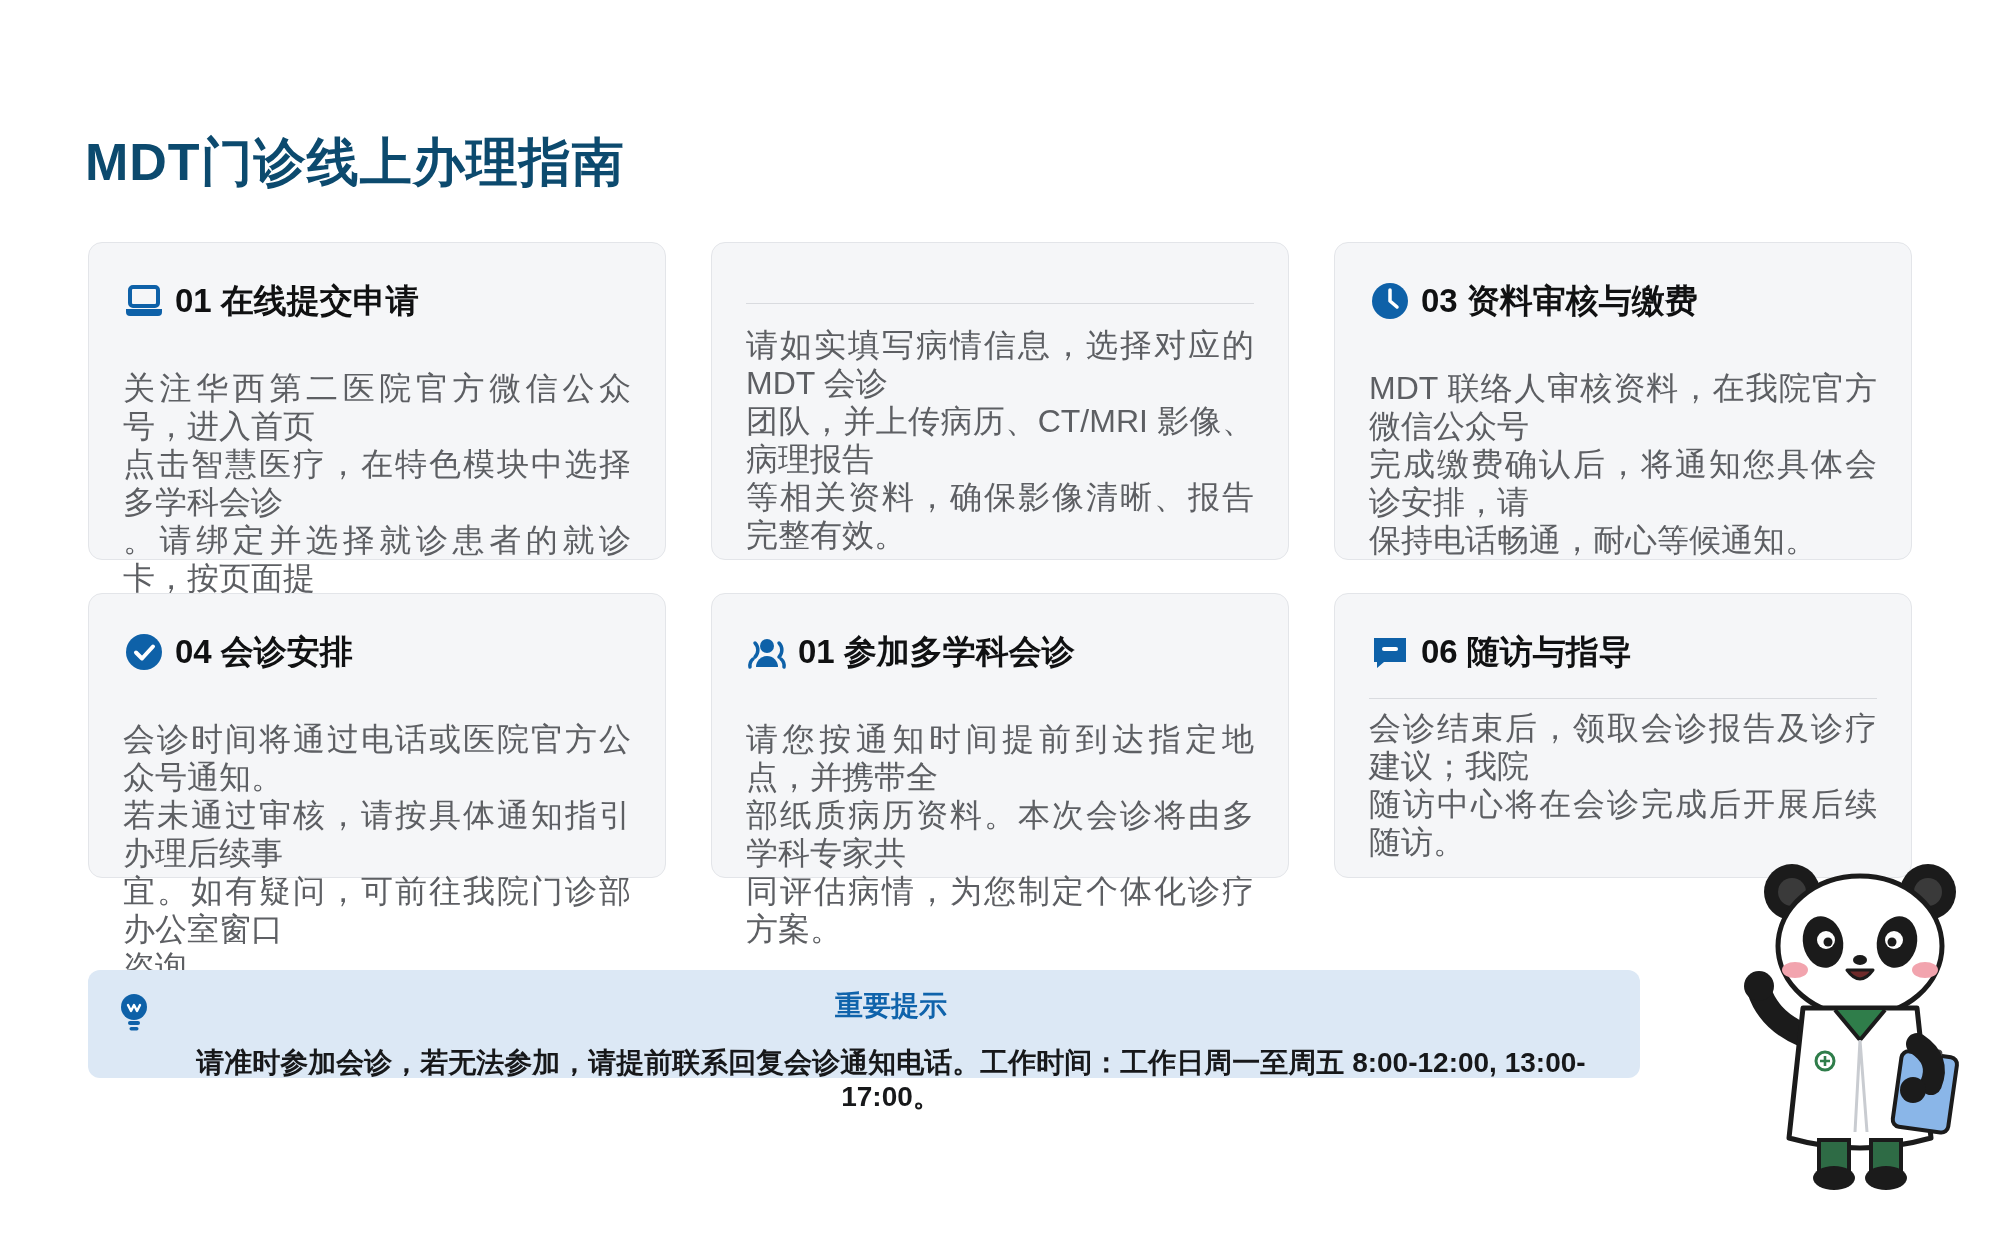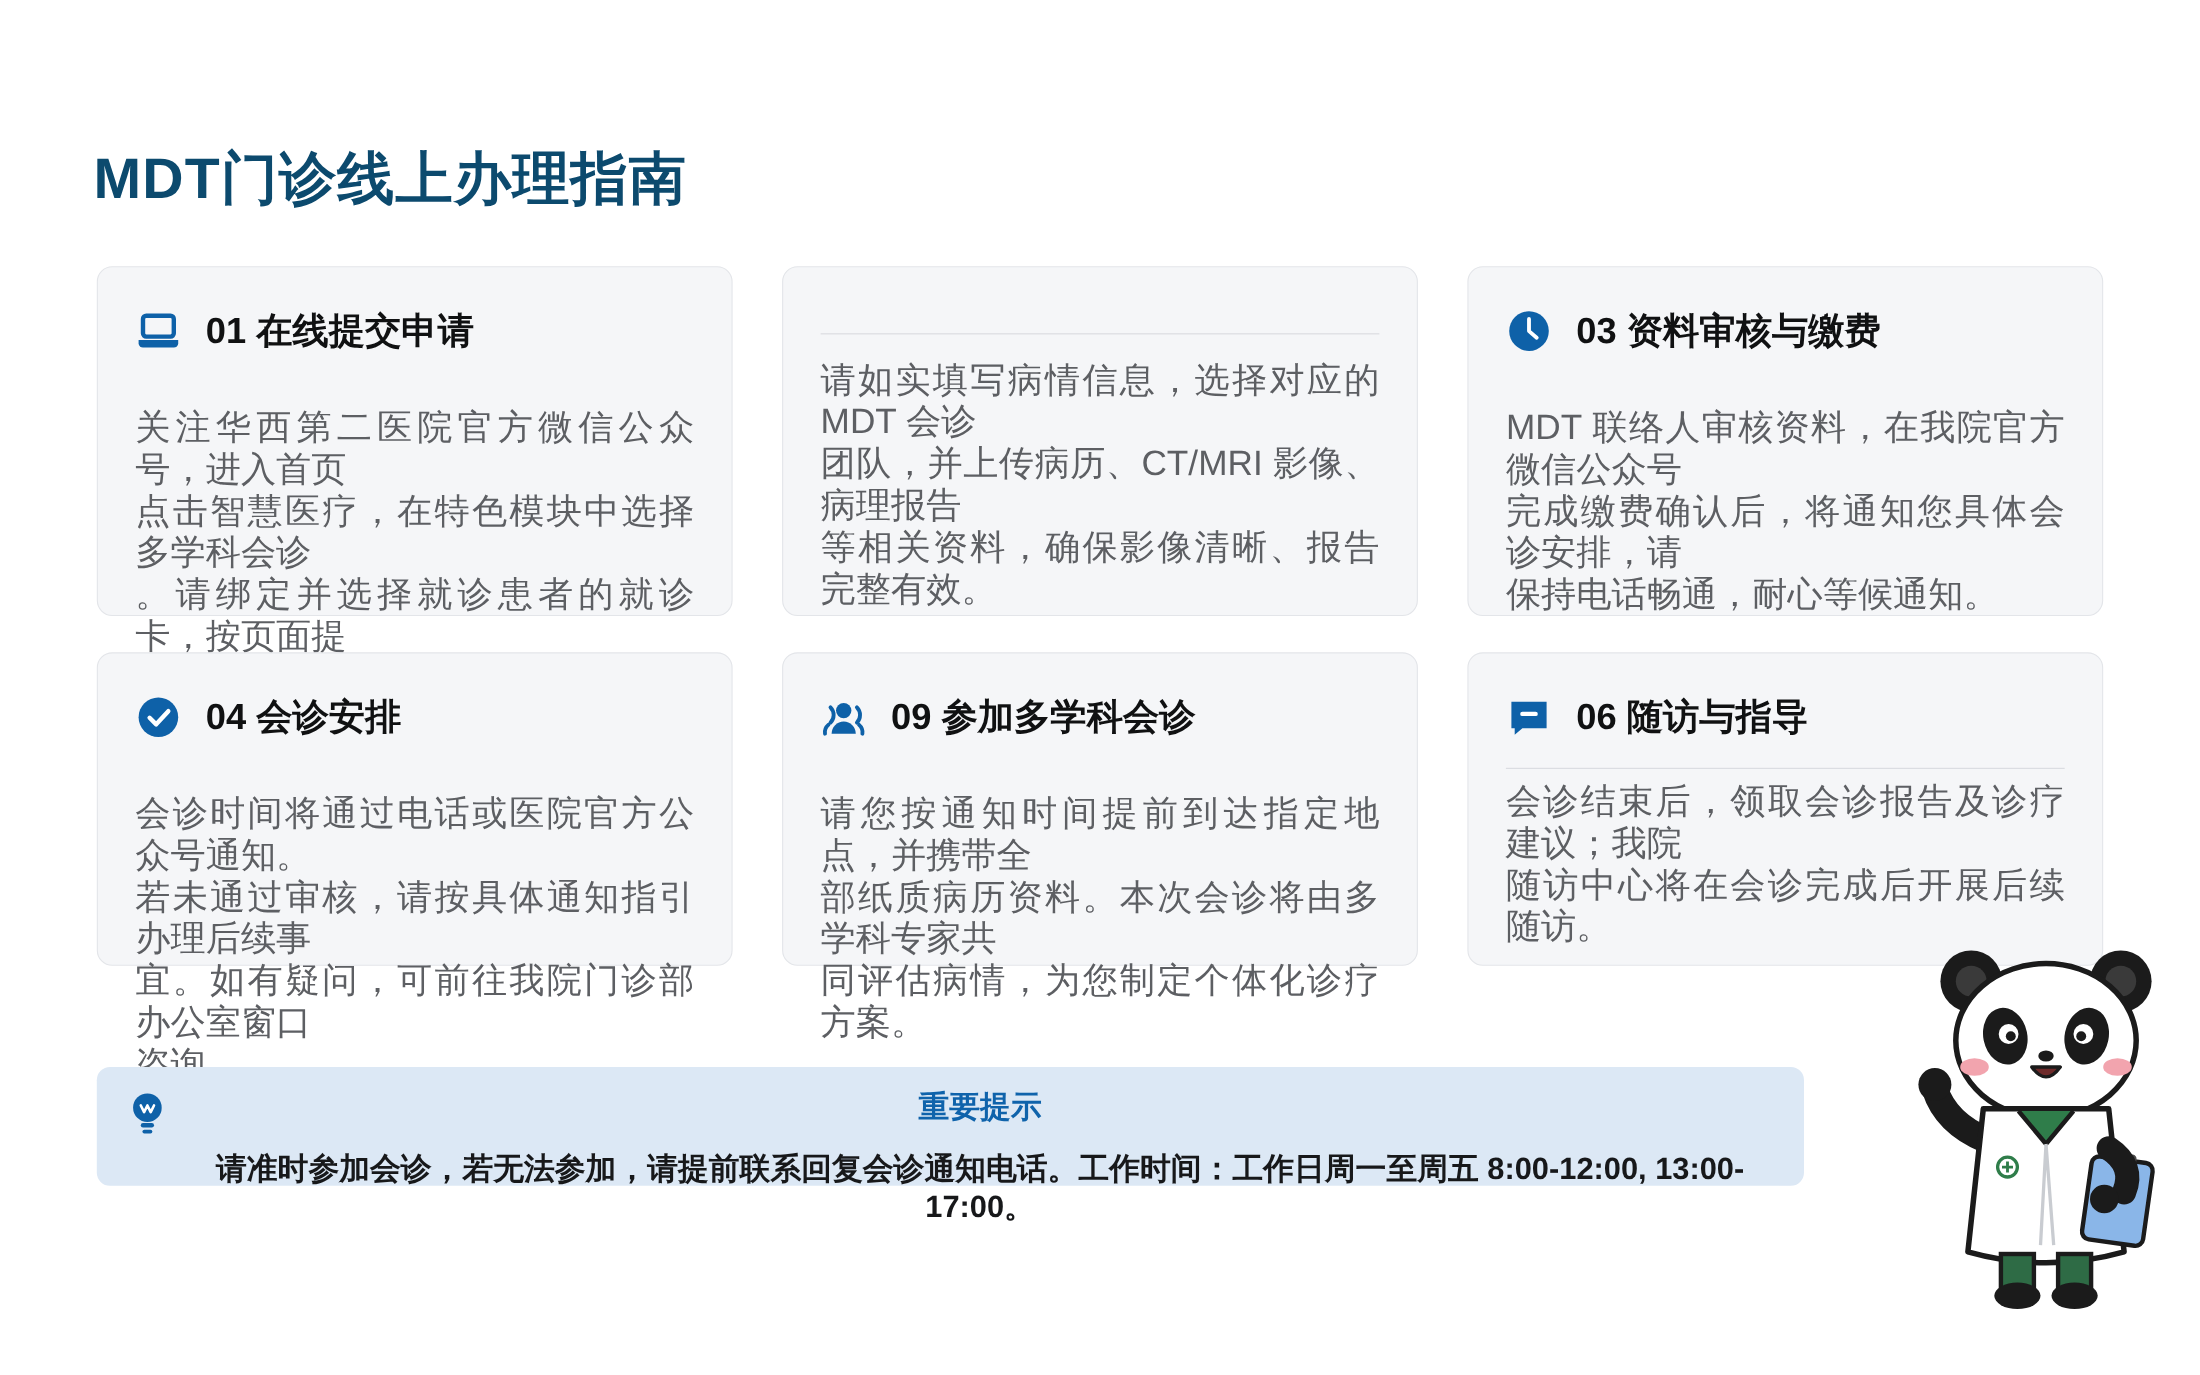--- a/index.html
+++ b/index.html
@@ -24,21 +24,21 @@
   .card{
     box-sizing:border-box;
     background:#f5f6f8;
     border:1px solid #e3e5e9;
     border-radius:14px;
     padding:36px 34px 0 34px;
     display:flex;flex-direction:column;
   }
   .card.row1{height:318px;}
   .card.row2{height:285px;}
-  .card-header{display:flex;align-items:center;gap:22px;height:44px;}
+  .card-header{display:flex;align-items:center;gap:10px;height:44px;}
   .card-icon{width:42px;height:42px;flex:0 0 42px;display:flex;align-items:center;justify-content:center;}
   .card-title{font-size:33px;font-weight:bold;color:#101112;white-space:nowrap;}
   .card-divider{height:1px;background:#d9dbdf;margin-top:24px;}
   .card-body{
     margin-top:22px;
     font-size:32px;line-height:38px;color:#5d5f63;
     white-space:pre-line;text-align:justify;
   }
   .card-body.pushed{margin-top:auto;margin-bottom:16px;}
   .notice{
@@ -127,21 +127,21 @@
         <span class="card-icon">
           <svg width="42" height="42" viewBox="0 0 42 42">
             <path d="M9 12 a10 10 0 0 1 0 14" fill="none" stroke="#0e61a8" stroke-width="3.5" stroke-linecap="round"></path>
             <path d="M33 12 a10 10 0 0 1 0 14" fill="none" stroke="#0e61a8" stroke-width="3.5" stroke-linecap="round"></path>
             <circle cx="21" cy="15" r="7" fill="#0e61a8"></circle>
             <path d="M10 36 a11 11 0 0 1 22 0 z" fill="#0e61a8"></path>
             <path d="M7 28 a9 9 0 0 0 -3 8" fill="none" stroke="#0e61a8" stroke-width="3.5" stroke-linecap="round"></path>
             <path d="M35 28 a9 9 0 0 1 3 8" fill="none" stroke="#0e61a8" stroke-width="3.5" stroke-linecap="round"></path>
           </svg>
         </span>
-        <span class="card-title">09 参加多学科会诊</span>
+        <span class="card-title">01 参加多学科会诊</span>
       </div>
       <div class="card-divider"></div>
       <div class="card-body">请您按通知时间提前到达指定地点，并携带全
 部纸质病历资料。本次会诊将由多学科专家共
 同评估病情，为您制定个体化诊疗方案。</div>
     </div>
 
     <div class="card row2">
       <div class="card-header">
         <span class="card-icon">

